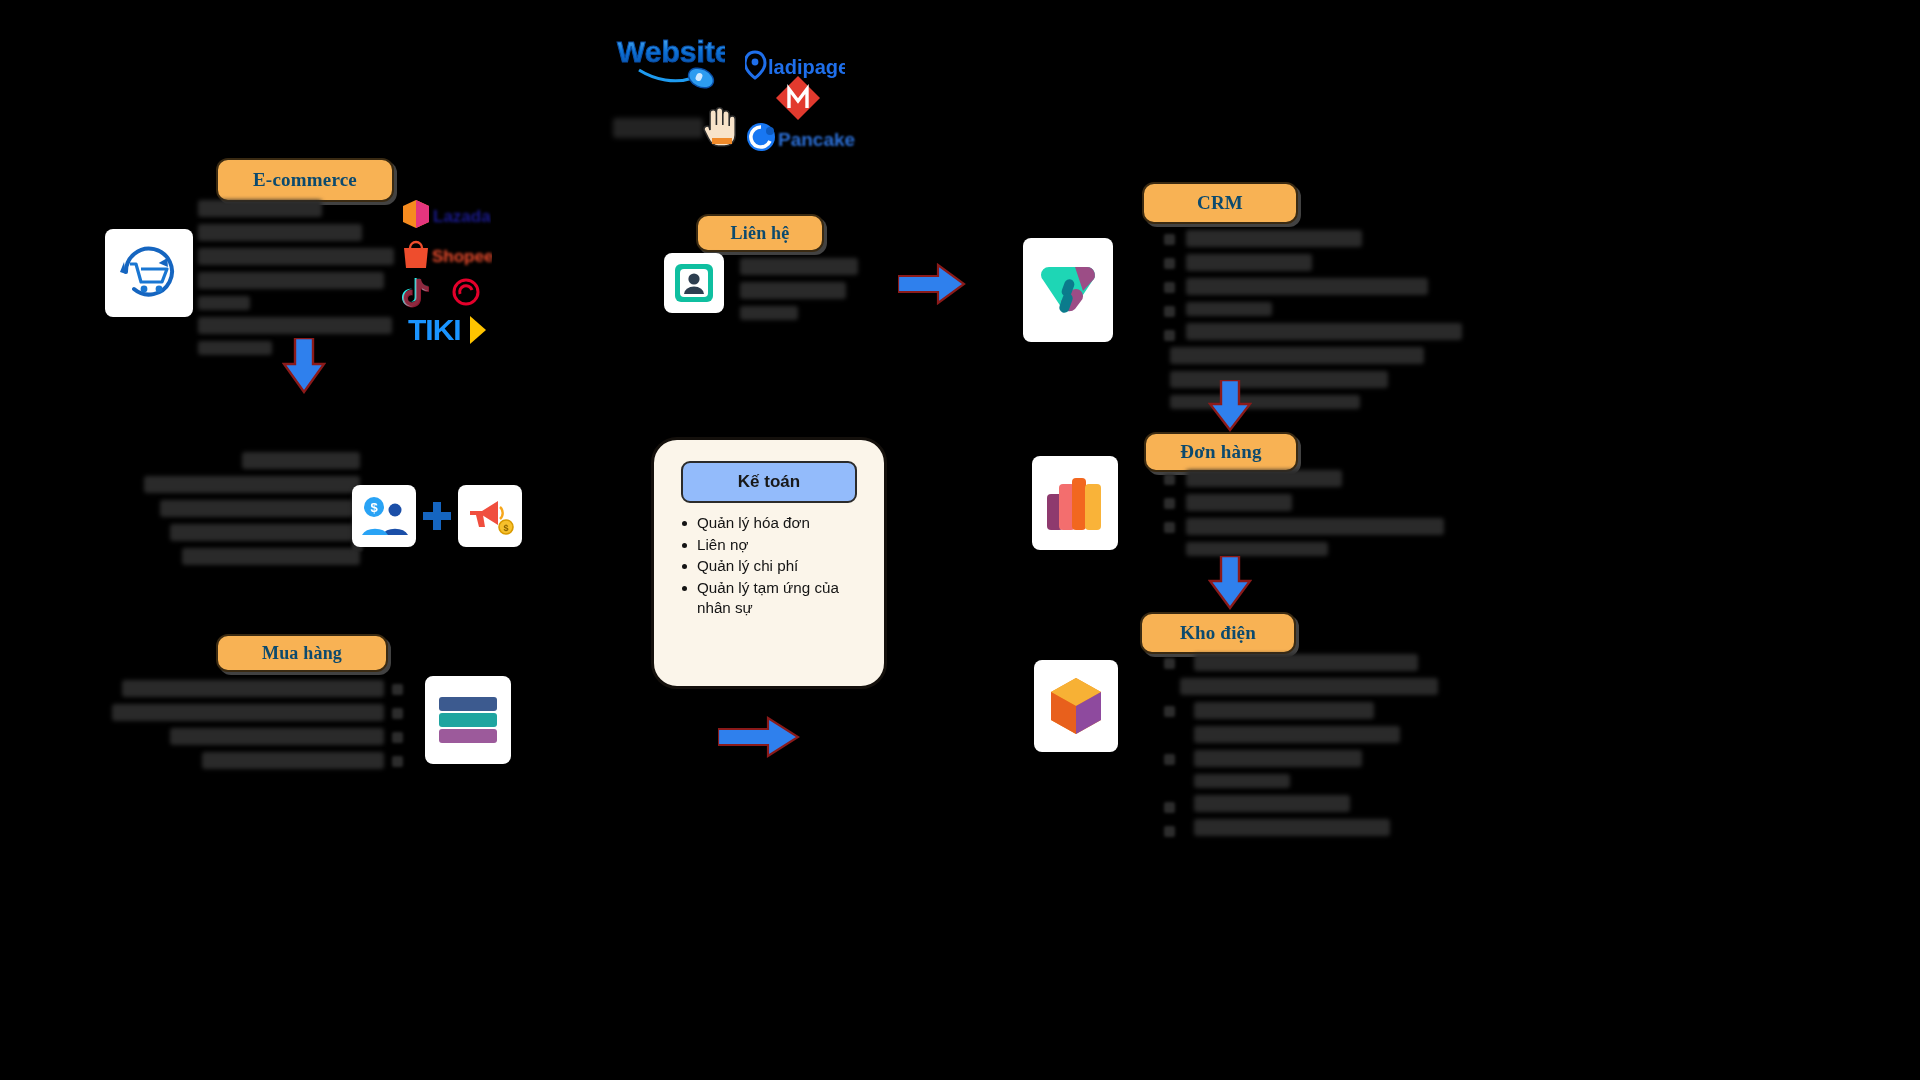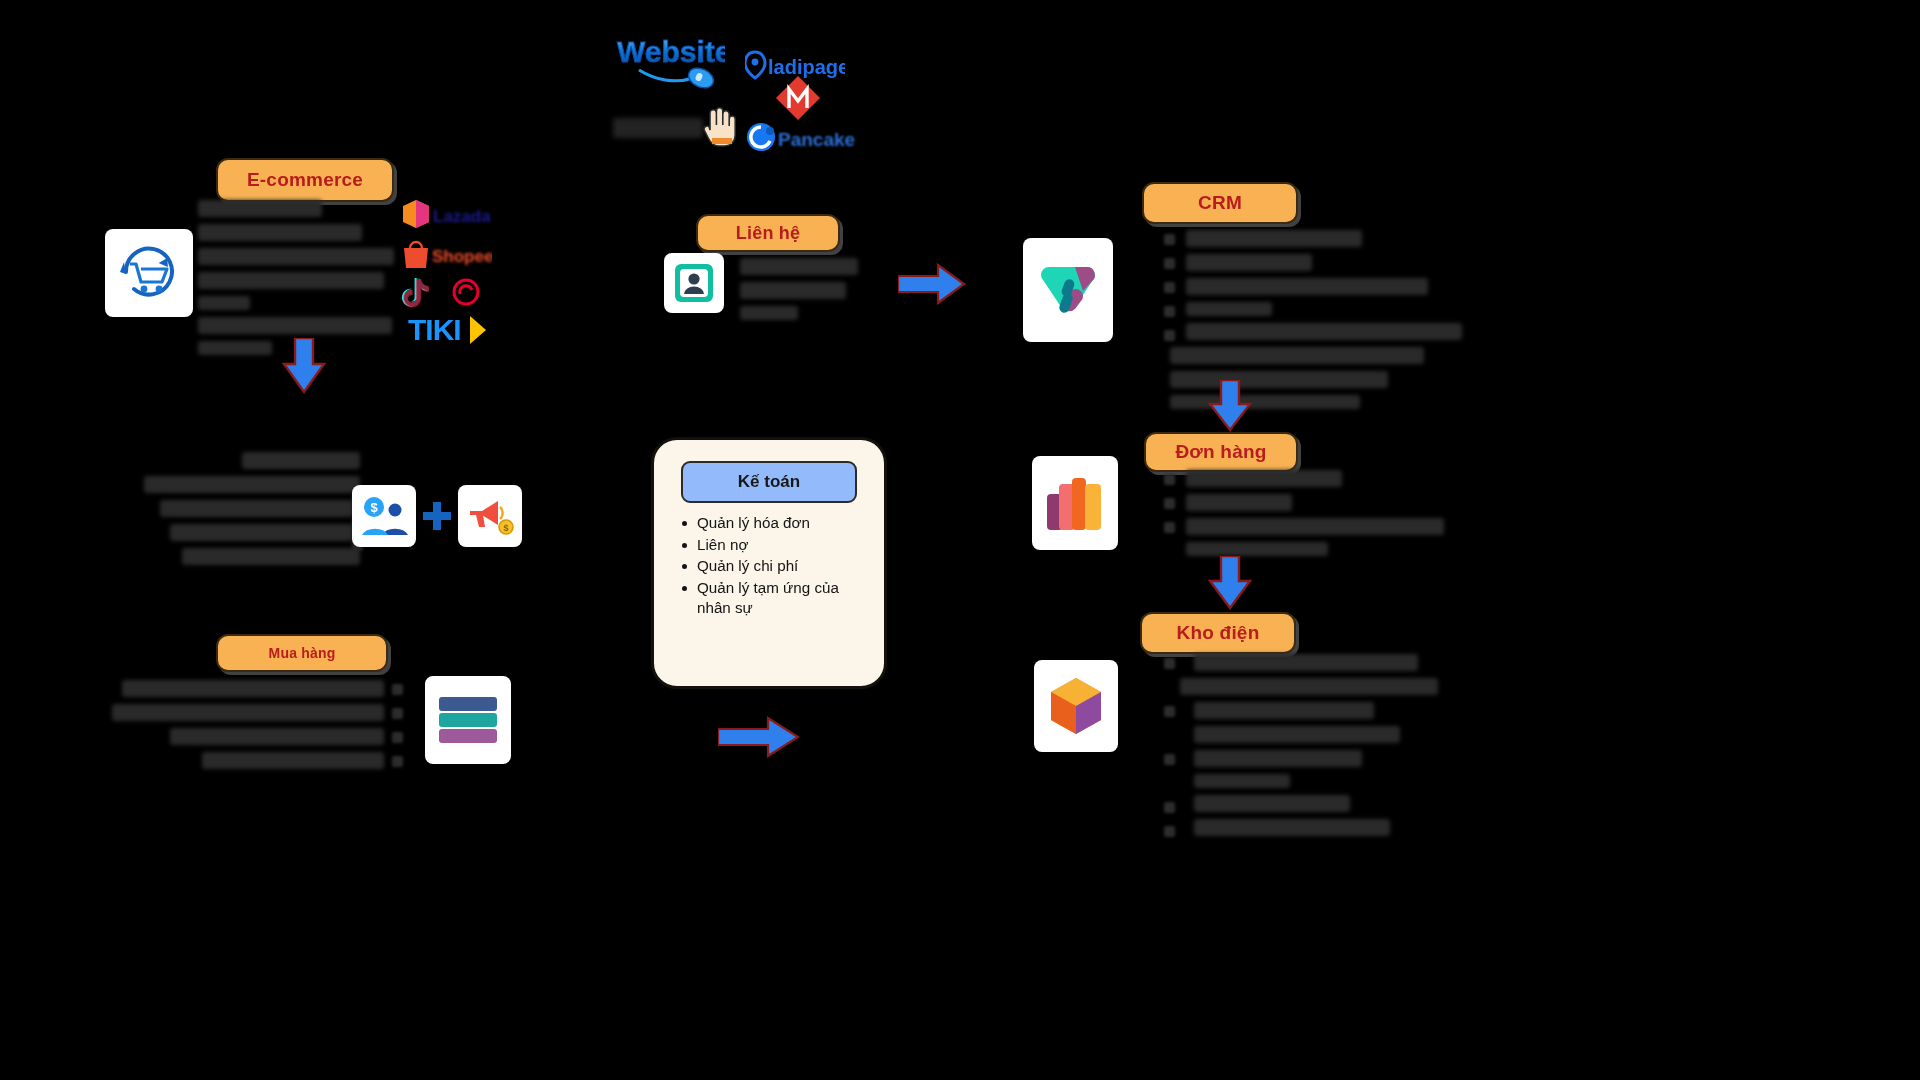--- a/index.html
+++ b/index.html
@@ -11,26 +11,27 @@
     overflow: hidden;
   }
   #canvas { position: relative; width: 1920px; height: 1080px; background:#000; }
 
   
   .pill {
     position: absolute;
     background: #F8B254;
     border: 2px solid #3a2a12;
     border-radius: 12px;
-    color: #b91c1c;
+    color: #0c4a6e;
     font-weight: 700;
     display: flex; align-items: center; justify-content: center;
     text-align: center;
     letter-spacing: .2px;
     box-shadow: 3px 3px 0 rgba(120,120,120,.55);
+    font-family: Liberation Serif, serif;
   }
 
   
   .blur-block { position: absolute; }
   .blur-line {
     background: #2a2a2a;
     border-radius: 3px;
     filter: blur(2.2px);
     margin-bottom: 7px;
     height: 17px;
@@ -256,21 +257,21 @@
   <div class="tile" style="left:458px;top:485px;width:64px;height:62px;">
     <svg width="48" height="42" viewBox="0 0 48 42">
       <path d="M4 16 L16 16 L32 6 L32 30 L16 20 L4 20 Z" fill="#F04E3E"></path>
       <path d="M10 20 l3 12 h6 l-2 -12 Z" fill="#F04E3E"></path>
       <path d="M34 12 a8 8 0 0 1 0 12" stroke="#F7A71B" stroke-width="2.4" fill="none"></path>
       <circle cx="40" cy="32" r="7" fill="#F7C02B" stroke="#D99A00" stroke-width="1.6"></circle>
       <text x="40" y="36" text-anchor="middle" font-family="Liberation Sans, sans-serif" font-size="9" font-weight="800" fill="#8A6200">$</text>
     </svg>
   </div>
 
-  <div class="pill" style="left:216px;top:634px;width:172px;height:38px;font-size:14px;">
+  <div class="pill" style="left:216px;top:634px;width:172px;height:38px;font-size:18px;">
     <span>Mua hàng</span>
   </div>
 
   <div class="blur-block" style="left:112px;top:680px;width:272px;text-align:right;">
     <div class="blur-line" style="width:262px;margin-left:auto;"></div>
     <div class="blur-line" style="width:272px;margin-left:auto;"></div>
     <div class="blur-line" style="width:214px;margin-left:auto;"></div>
     <div class="blur-line" style="width:182px;margin-left:auto;"></div>
   </div>
   <div class="blur-block" style="left:392px;top:684px;">
@@ -281,21 +282,21 @@
   </div>
 
   <div class="tile" style="left:425px;top:676px;width:86px;height:88px;">
     <svg width="62" height="58" viewBox="0 0 62 58">
       <rect x="2" y="6" width="58" height="14" rx="3" fill="#3C5A8F"></rect>
       <rect x="2" y="22" width="58" height="14" rx="3" fill="#1FA5A0"></rect>
       <rect x="2" y="38" width="58" height="14" rx="3" fill="#9C5A9B"></rect>
     </svg>
   </div>
 
-  <div class="pill" style="left:696px;top:214px;width:144px;height:38px;font-size:18px;">
+  <div class="pill" style="left:696px;top:214px;width:128px;height:38px;font-size:18px;">
     <span>Liên hệ</span>
   </div>
 
   <div class="tile" style="left:664px;top:253px;width:60px;height:60px;">
     <svg width="44" height="44" viewBox="0 0 44 44">
       <rect x="3" y="3" width="38" height="38" rx="6" fill="#0FBFA0"></rect>
       <rect x="8" y="8" width="28" height="28" rx="4" fill="#fff"></rect>
       <circle cx="22" cy="18" r="5.6" fill="#2D3E50"></circle>
       <path d="M12 33 a10 7.5 0 0 1 20 0 Z" fill="#2D3E50"></path>
     </svg>

